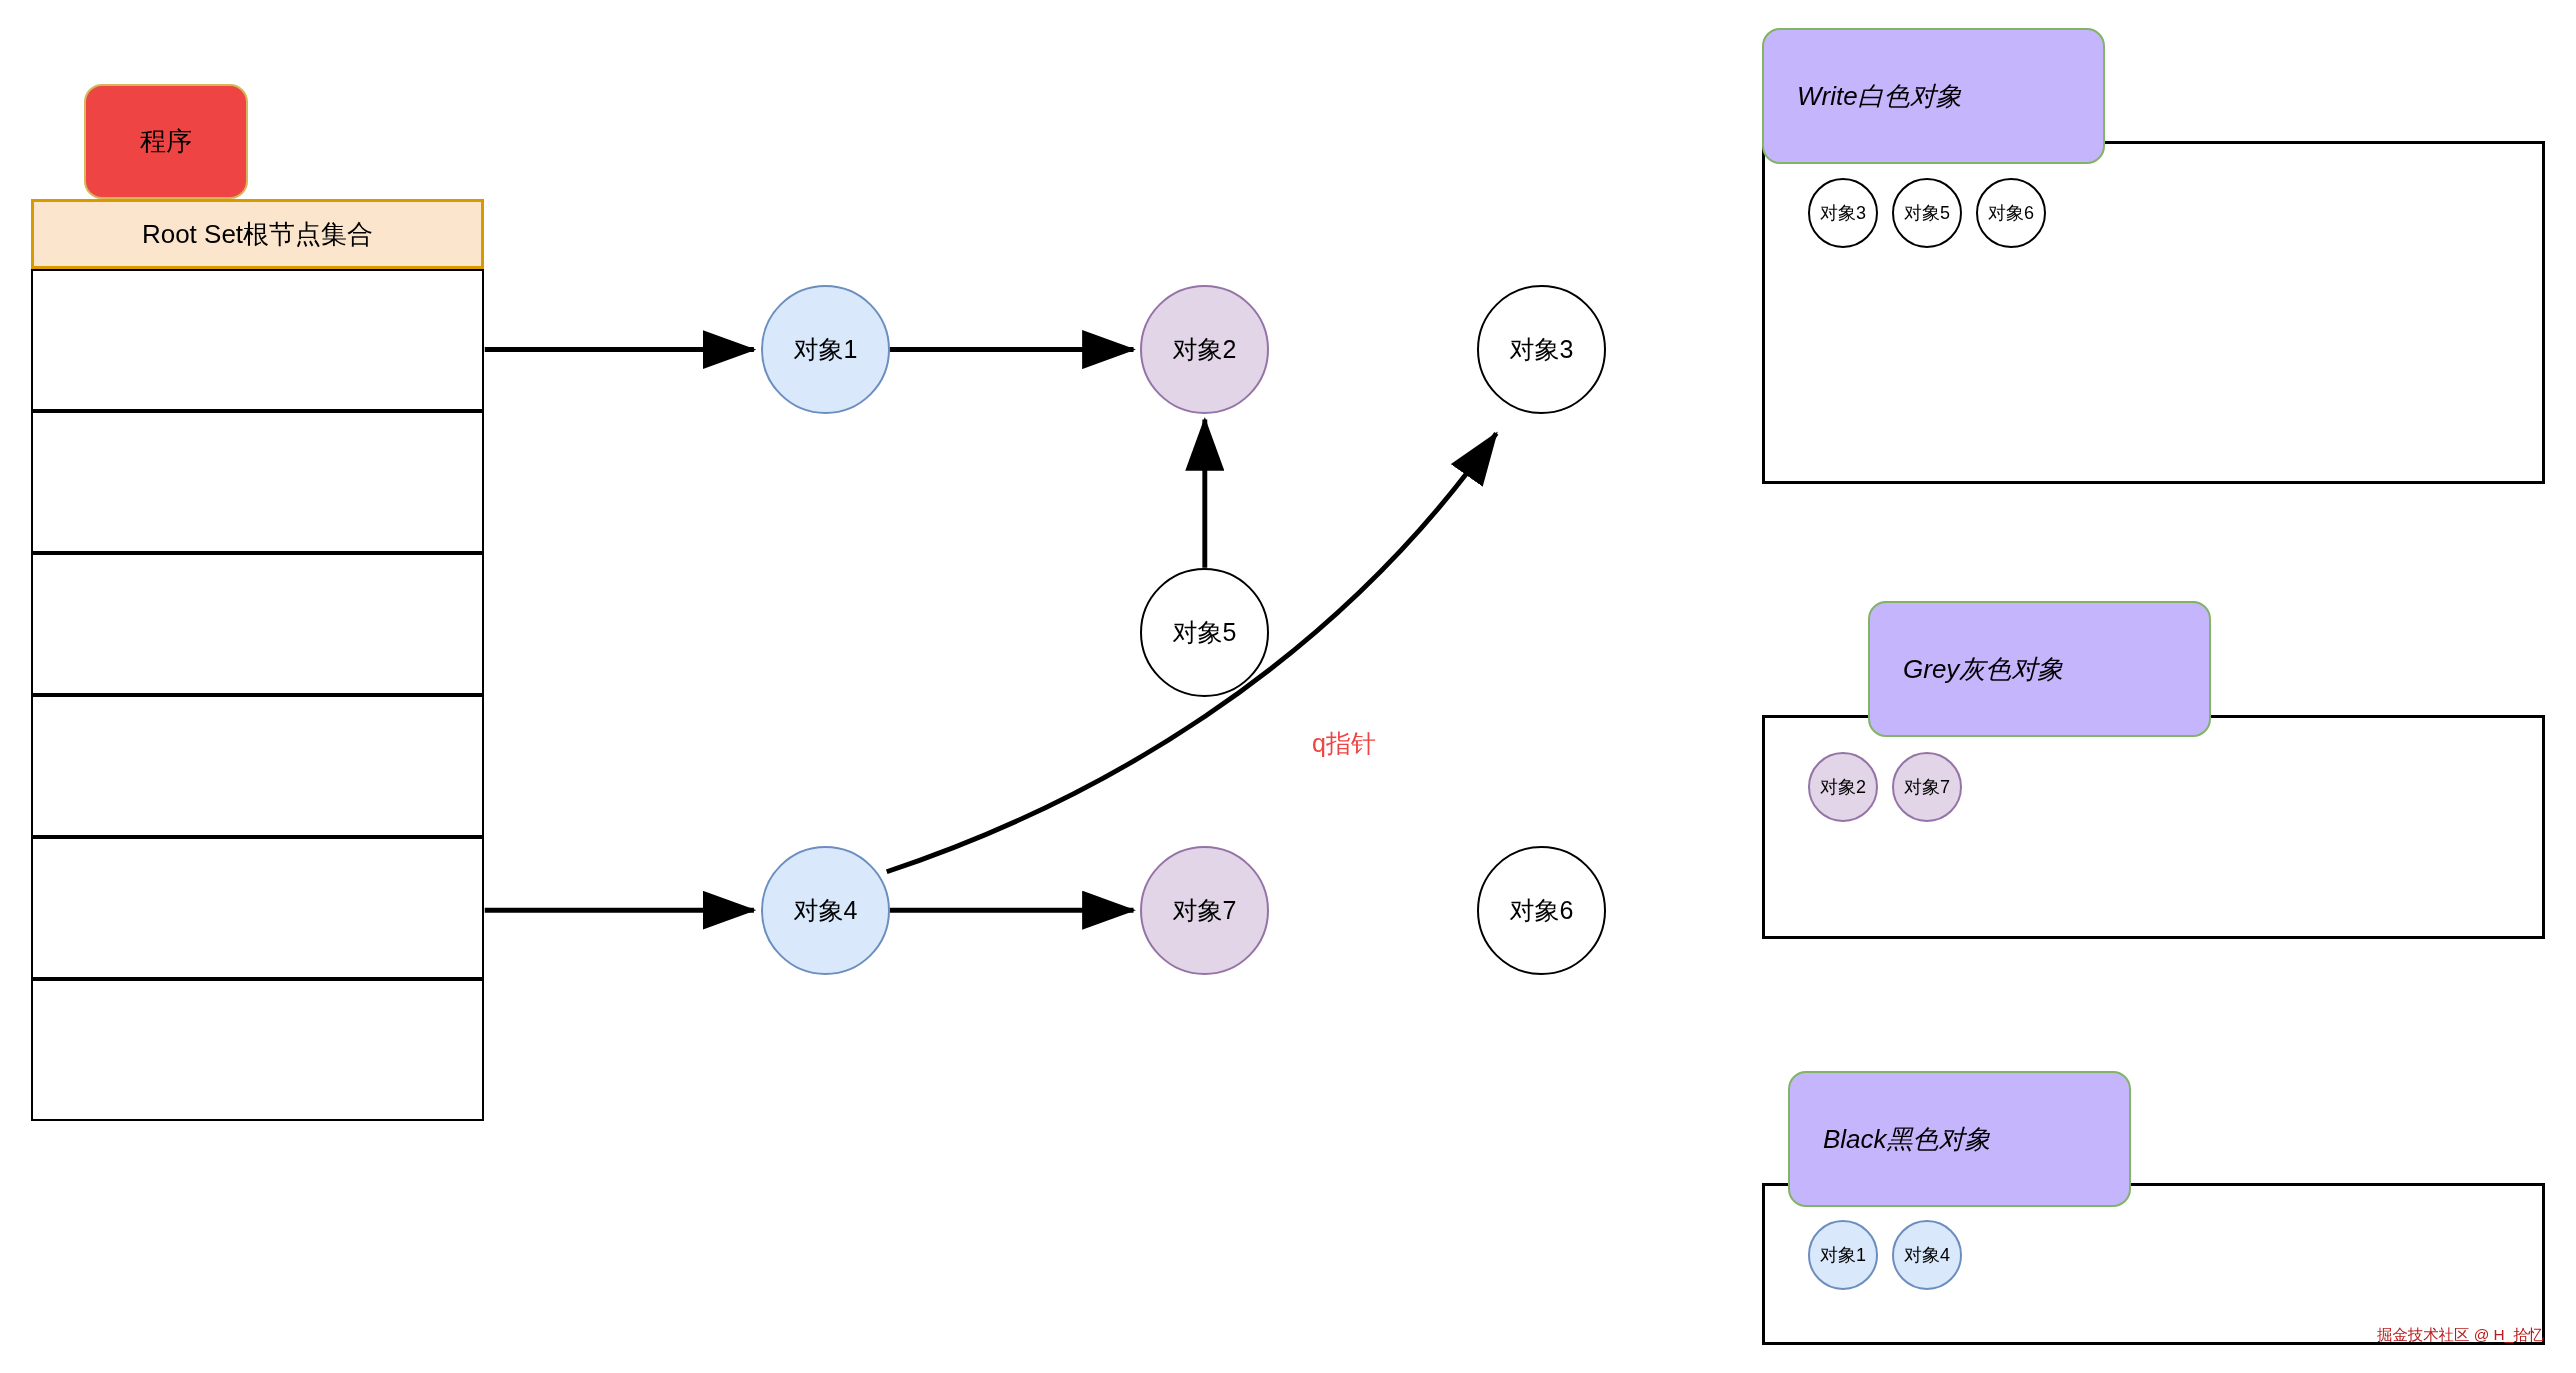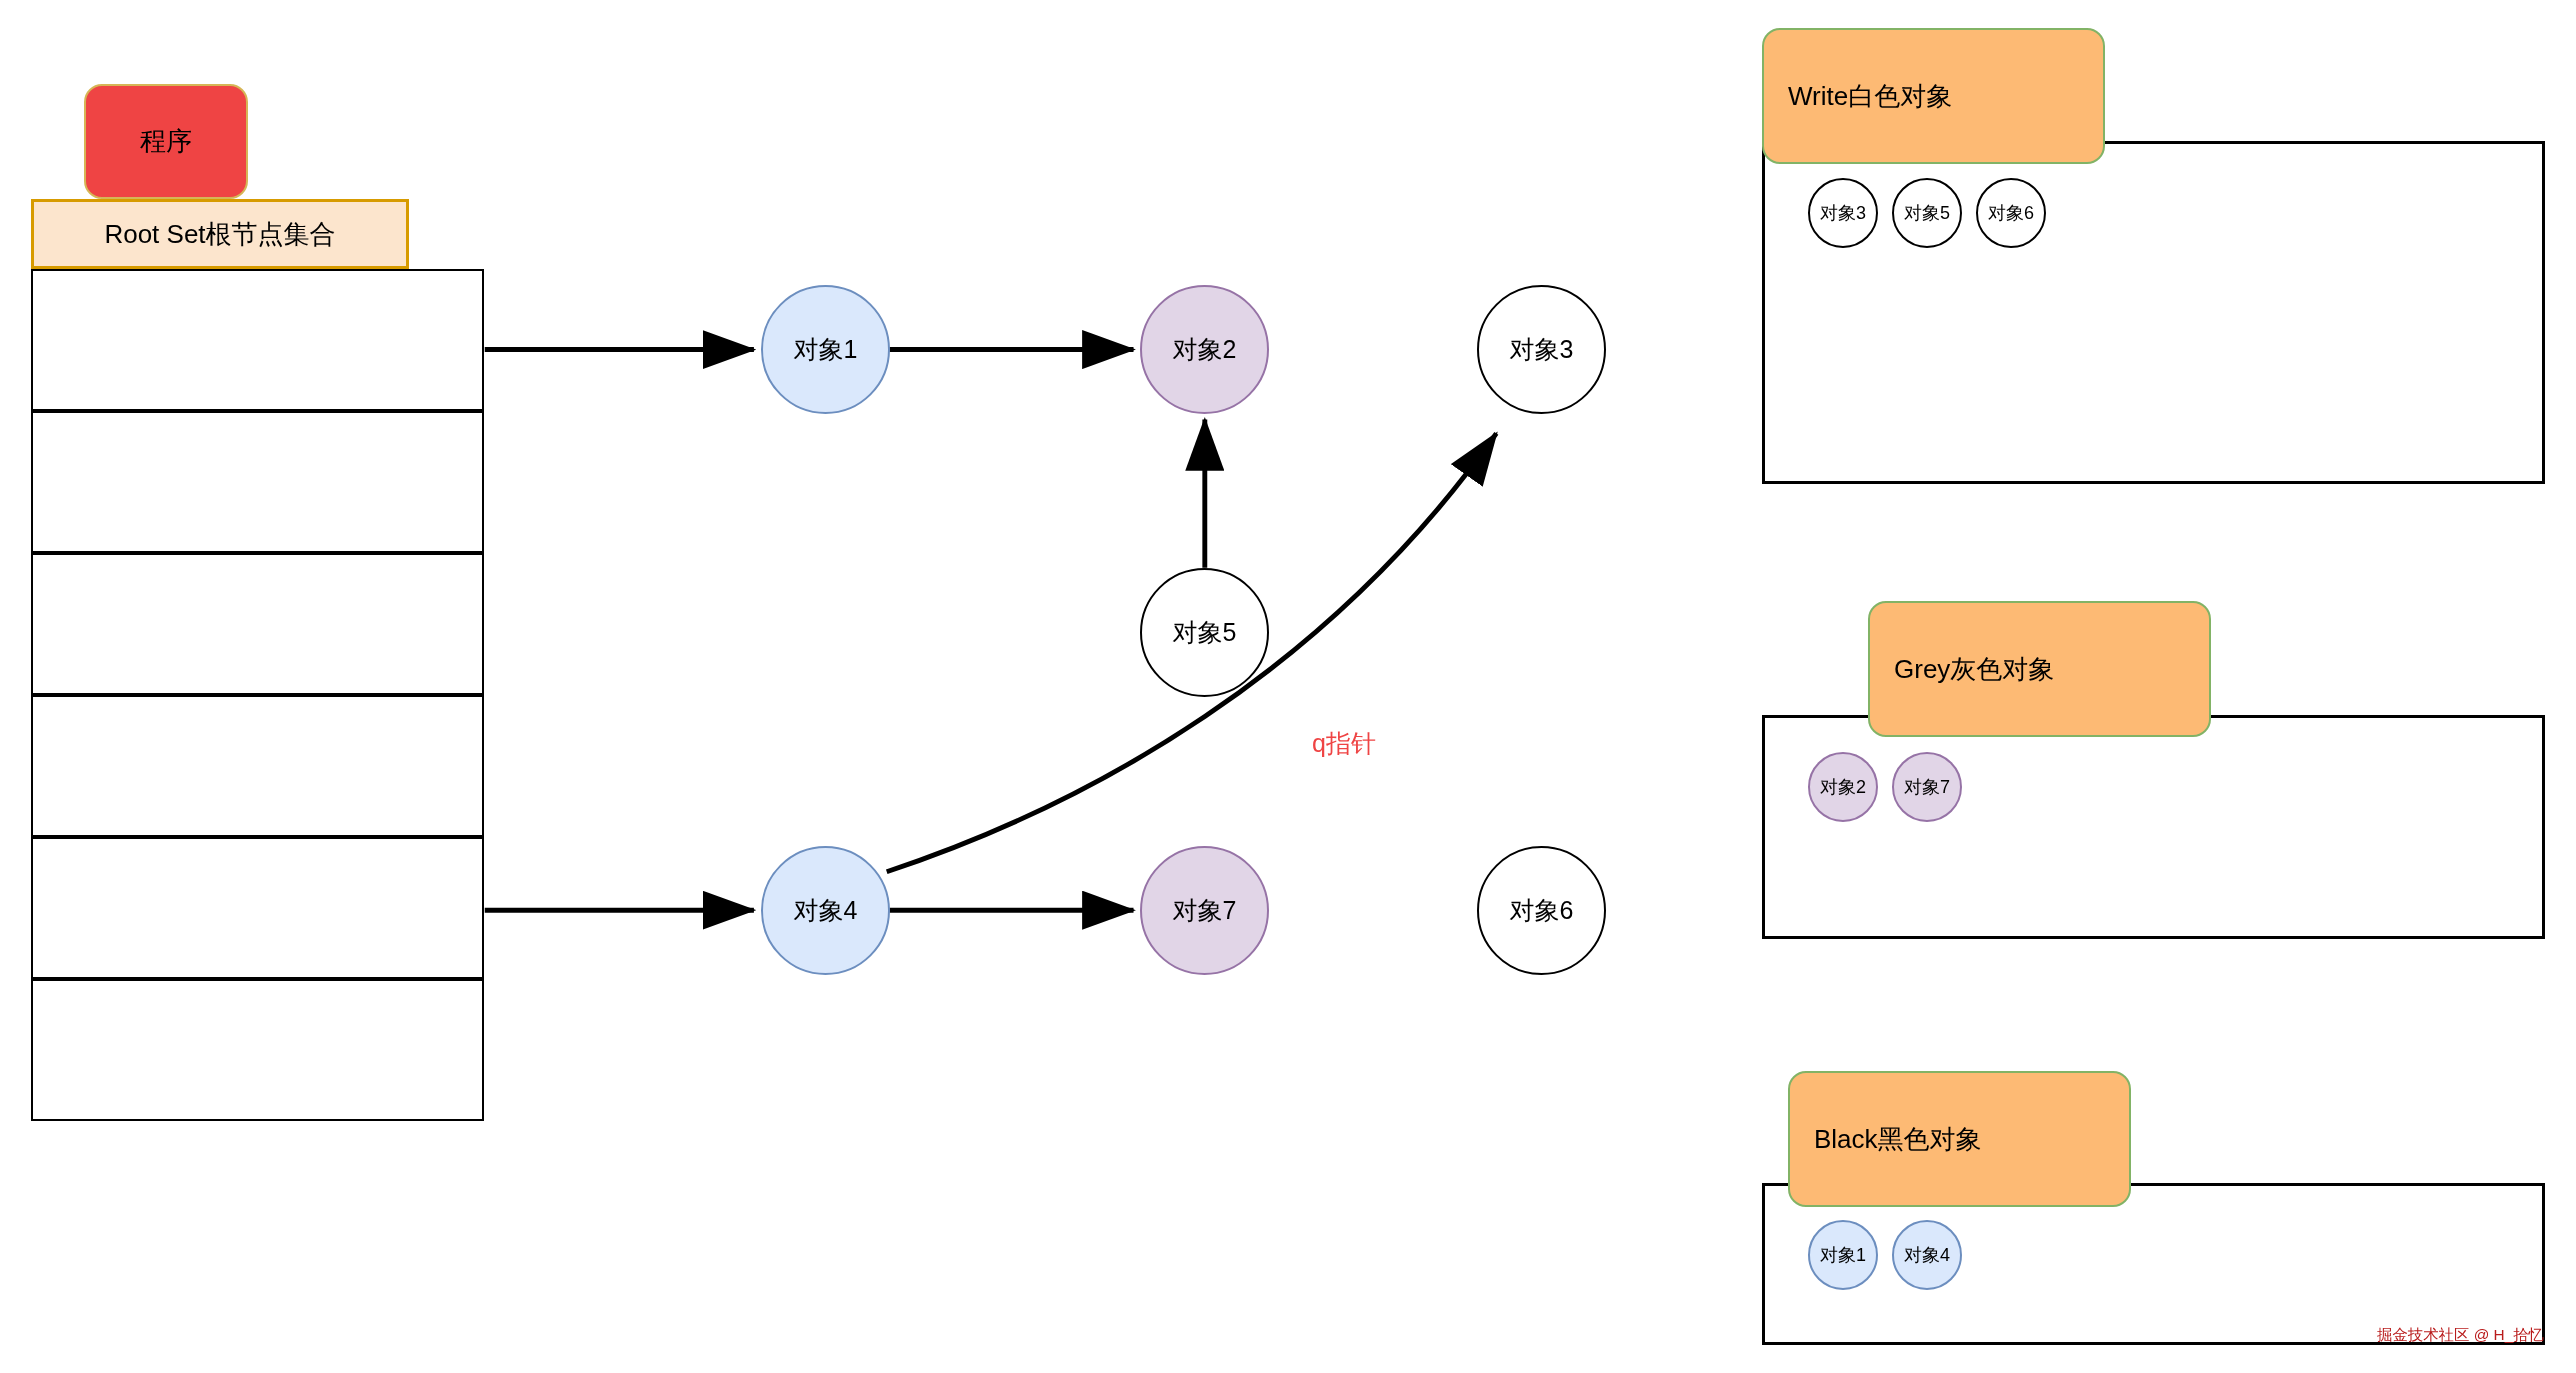--- a/index.html
+++ b/index.html
@@ -34,21 +34,21 @@
     justify-content: center;
     font-size: 26px;
     color: #000000;
     z-index: 4;
   }
   
   .rootset-header {
     position: absolute;
     left: 31px;
     top: 199px;
-    width: 378px;
+    width: 453px;
     height: 70px;
     background: #fce5cd;
     border: 3.5px solid #d79b00;
     box-sizing: border-box;
     display: flex;
     align-items: center;
     justify-content: center;
     font-size: 26px;
     color: #000000;
     z-index: 5;
@@ -113,30 +113,31 @@
     width: 2576px;
     height: 1373px;
     z-index: 3;
     pointer-events: none;
   }
   
   .legend-header {
     position: absolute;
     width: 343px;
     height: 136px;
-    background: #fdba74;
+    background: #c4b5fd;
     border: 2.8px solid #82b366;
     border-radius: 18px;
     box-sizing: border-box;
     display: flex;
     align-items: center;
-    padding-left: 24px;
+    padding-left: 33px;
     font-size: 26px;
     color: #000000;
     z-index: 6;
+    font-style: italic;
   }
   .legend-body {
     position: absolute;
     left: 1762px;
     width: 783px;
     border: 3.5px solid #000000;
     box-sizing: border-box;
     background: #ffffff;
     z-index: 4;
   }

